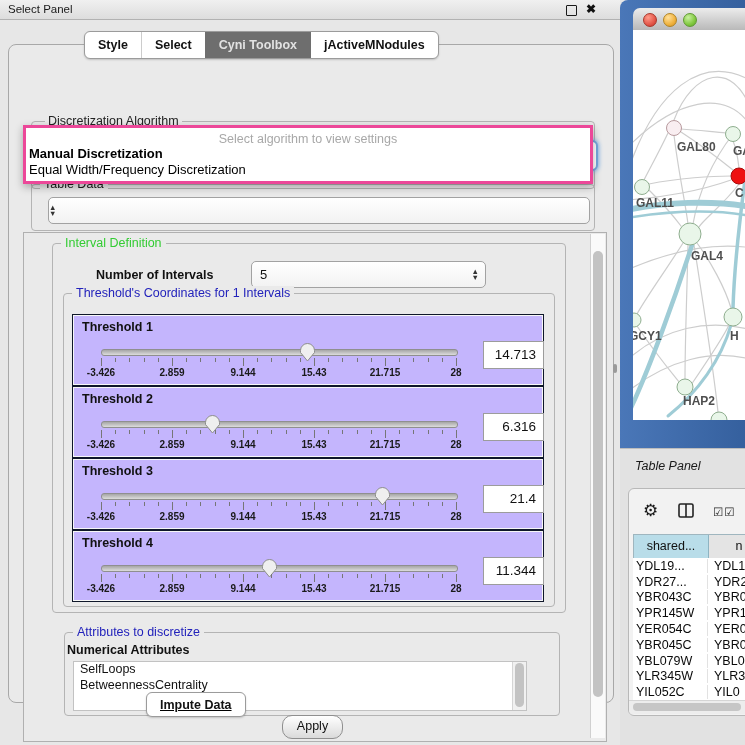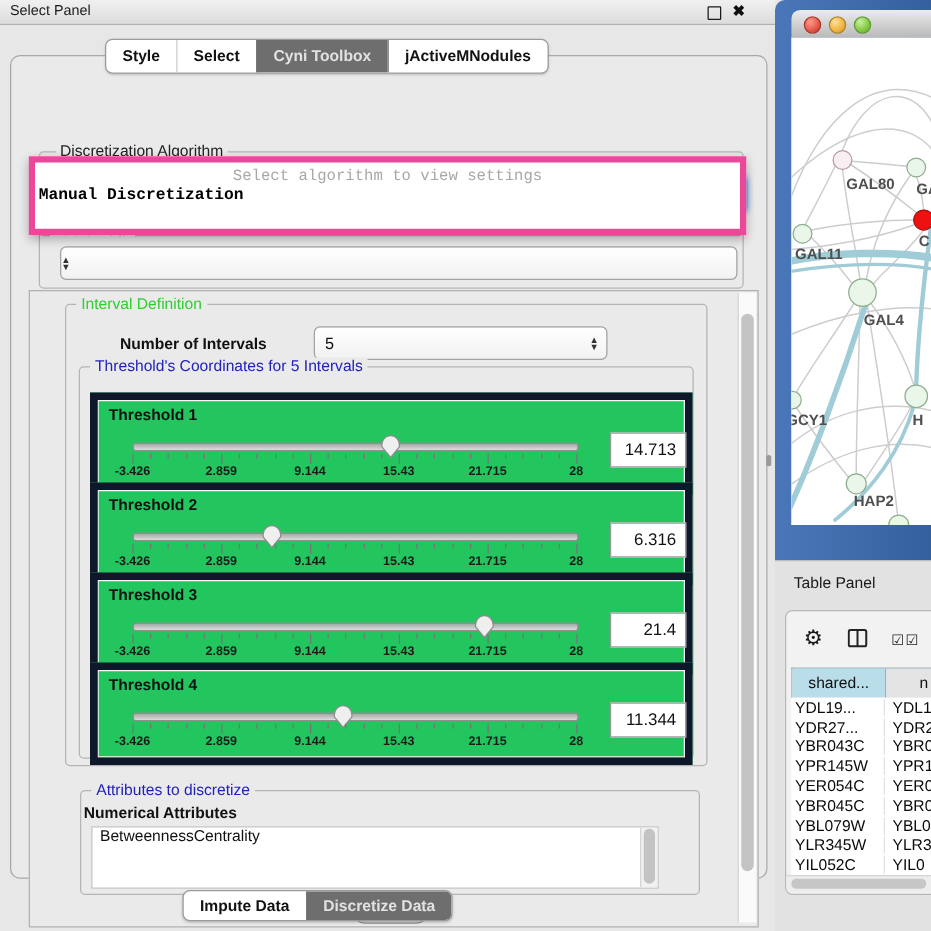--- a/index.html
+++ b/index.html
@@ -4,52 +4,52 @@
 <style>
   html,body{margin:0;padding:0;background:#e7e7e7;font-family:"Liberation Sans",sans-serif;}
   #stage{position:relative;width:745px;height:745px;overflow:hidden;background:#e7e7e7;-webkit-font-smoothing:antialiased;}
   
   .cp-titlebar{position:absolute;left:0;top:0;width:620px;height:19px;background:linear-gradient(#f0f0f0,#dddddd);border-bottom:1px solid #b2b2b2;}
   .cp-title{position:absolute;left:8px;top:3px;font-size:11.5px;color:#1a1a1a;}
   .float-icon{position:absolute;left:566px;top:5px;width:9px;height:9px;border:1.5px solid #1a1a1a;border-radius:1px;}
   .close-icon{position:absolute;left:586px;top:2px;font-size:12px;font-weight:700;color:#111;}
   .tabbar{position:absolute;display:flex;height:26px;background:#fff;border:1px solid #9b9b9b;border-radius:6px;overflow:hidden;box-shadow:0 1px 2px rgba(0,0,0,.18);align-items:stretch;}
   #top-tabs{left:84px;top:31px;z-index:20;}
-  #bottom-tabs{left:146px;top:712px;height:23px;}
+  #bottom-tabs{left:146px;top:692px;height:23px;text-decoration:underline;}
   .tab{display:flex;align-items:center;gap:6px;padding:0 13px;font-size:12.5px;font-weight:700;color:#121212;border-left:1px solid #cccccc;white-space:nowrap;}
   .tab:first-child{border-left:none;}
   .tab.selected{background:#6e6e6e;color:#e2e2e2;border-left-color:#6e6e6e;}
   .tab.selected + .tab{border-left-color:#6e6e6e;}
   .cp-panel{position:absolute;left:8px;top:44px;width:604px;height:657px;background:#eaeaea;border:1px solid #a8a8a8;border-radius:8px;}
   .group{position:absolute;border:1px solid #b4b4b4;border-radius:4px;}
   .legend{position:absolute;top:-8px;left:8px;background:#eaeaea;padding:0 4px;font-size:12.5px;color:#1a1a1a;white-space:nowrap;}
   .legend.green{color:#33cc33;}
   .legend.blue{color:#2222bb;}
   
   #algo-group{left:22px;top:76px;width:562px;height:66px;}
   #algo-label{position:absolute;left:36px;top:69px;font-size:12.5px;color:#222;z-index:4;background:#eaeaea;padding:0 3px;}
   #algo-combo{position:absolute;left:38px;top:95px;width:547px;height:27px;background:#fff;border:2px solid #74a7dc;border-radius:6px;box-shadow:0 0 4px 1px #86b5e6;z-index:5;}
   
-  #popup{position:absolute;left:14px;top:80px;width:564px;height:53px;background:#fff;border:5px solid #ec4899;box-shadow:0 3px 8px rgba(0,0,0,.3);z-index:10;font-family:Liberation Mono, monospace;}
+  #popup{position:absolute;left:14px;top:80px;width:564px;height:53px;background:#fff;border:3px solid #ec4899;box-shadow:0 3px 8px rgba(0,0,0,.3);z-index:10;}
   #popup .hint{margin-top:4px;text-align:center;font-size:12.5px;color:#a8a8a8;}
   #popup .opt{padding-left:3px;font-size:13px;color:#000;line-height:15.5px;}
   #popup .opt.bold{font-weight:700;}
   
   #tabledata-group{left:22px;top:139px;width:562px;height:45px;}
   .combo{position:absolute;display:flex;align-items:center;background:linear-gradient(#ffffff,#f2f2f2);border:1px solid #a2a2a2;border-radius:5px;font-size:13px;color:#111;}
   .combo .val{flex:1;padding-left:8px;white-space:nowrap;overflow:hidden;}
   .spinner{display:flex;flex-direction:column;align-items:center;margin-right:6px;line-height:5.5px;font-size:7.5px;color:#333;}
   #tabledata-combo{left:16px;top:12px;width:540px;height:25px;}
   
   #scrollpane{position:absolute;left:14px;top:187px;width:582px;height:508px;background:#eaeaea;border:1px solid #b0b0b0;overflow:hidden;}
   #interval-group{left:28px;top:10px;width:512px;height:368px;}
   #numint-label{position:absolute;left:43px;top:24px;font-size:12.5px;font-weight:700;color:#111;}
   #numint-combo{left:198px;top:17px;width:233px;height:25px;}
   #coords-group{left:10px;top:49px;width:490px;height:312px;}
-  .threshold{position:absolute;left:8px;width:470px;height:70px;background:#22c55e;border:6px solid #0f172a;box-shadow:inset 0 0 0 1px #f7f7f7;}
+  .threshold{position:absolute;left:8px;width:470px;height:70px;background:#c4b5fd;border:1px solid #0f172a;box-shadow:inset 0 0 0 1px #f7f7f7;}
   .th-label{position:absolute;left:9px;top:5px;font-size:12.5px;font-weight:700;color:#111;}
   .slider-track{position:absolute;left:28px;top:34px;width:355px;height:5px;background:linear-gradient(#a6a6a6,#dcdcdc);border:1px solid #8f8f8f;border-radius:3px;}
   .thumb{position:absolute;top:-8px;width:17px;height:20px;}
   .ticks{position:absolute;left:28px;top:43px;width:355px;height:9px;}
   .tick{position:absolute;top:0;width:1px;height:4px;background:#767676;}
   .tick.major{height:8px;}
   .axis{position:absolute;left:28px;top:52px;width:355px;height:12px;}
   .axis span{position:absolute;transform:translateX(-50%);font-size:10px;font-weight:700;color:#1a1a1a;white-space:nowrap;}
   .valuebox{position:absolute;left:410px;top:26px;width:52px;height:26px;background:#fff;border:1px solid #9c9c9c;font-size:13.5px;color:#111;line-height:26px;text-align:right;padding-right:7px;}
   
@@ -66,21 +66,21 @@
   #net-window{position:absolute;left:620px;top:0;width:125px;height:448px;background:linear-gradient(90deg,#4a77b8,#35609e);border-radius:8px 0 0 0;font-weight:bold;}
   #mac-titlebar{position:absolute;left:13px;top:8px;width:112px;height:22px;background:linear-gradient(#ececec,#b9b9b9);border-bottom:1px solid #7e7e7e;border-radius:7px 0 0 0;}
   .light{position:absolute;top:5px;width:12px;height:12px;border-radius:50%;}
   #light-red{left:10px;background:radial-gradient(circle at 35% 30%,#ff9a8a,#e4584a 60%,#c03326);border:.5px solid #a8372b;}
   #light-yellow{left:30px;background:radial-gradient(circle at 35% 30%,#ffe09a,#f0b23e 60%,#d29024);border:.5px solid #b08424;}
   #light-green{left:50px;background:radial-gradient(circle at 35% 30%,#c8f0a0,#82c940 60%,#5ea32a);border:.5px solid #5f9a33;}
   #net-canvas{position:absolute;left:13px;top:30px;width:112px;height:390px;background:#fff;overflow:hidden;}
   #splitter-dot{position:absolute;left:613px;top:364px;width:4px;height:9px;border-radius:2px;background:#9a9a9a;}
   
   #tp-region{position:absolute;left:620px;top:448px;width:125px;height:297px;background:#e2e2e2;border-top:1px solid #bdbdbd;}
-  #tp-title{position:absolute;left:15px;top:10px;font-size:12.5px;color:#1a1a1a;}
+  #tp-title{position:absolute;left:15px;top:10px;font-size:12.5px;color:#1a1a1a;font-style:italic;}
   #tp-box{position:absolute;left:8px;top:39px;width:122px;height:226px;background:#f2f2f2;border:1px solid #b8b8b8;border-radius:6px;overflow:hidden;}
   #tp-toolbar{position:absolute;left:0;top:0;width:100%;height:44px;}
   #gear-icon{position:absolute;left:14px;top:11px;font-size:17px;color:#1a1a1a;}
   #split-icon{position:absolute;left:49px;top:14px;}
   #tp-checks{position:absolute;left:84px;top:16px;font-size:11.5px;color:#222;letter-spacing:1px;white-space:nowrap;}
   #tp-header{position:absolute;left:4px;top:45px;width:200px;height:23px;display:flex;border:1px solid #9fb6bf;border-right:none;}
   .tp-hc{font-size:12.5px;color:#111;text-align:center;line-height:22px;white-space:nowrap;overflow:hidden;}
   #tp-hc1{width:74px;background:#b9dde9;border-right:1px solid #8fb4c2;}
   #tp-hc2{width:60px;background:#e4e4e4;}
   #tp-rows{position:absolute;left:4px;top:69px;width:200px;height:142px;background:#fff;overflow:hidden;}
@@ -117,20 +117,21 @@
   </div>
 
   <div class="cp-panel">
     <div class="group" id="algo-group"></div>
     <span id="algo-label">Discretization Algorithm</span>
     <div id="algo-combo"></div>
 
     <div id="popup">
       <div class="hint">Select algorithm to view settings</div>
       <div class="opt bold">Manual Discretization</div>
+      <div class="opt">Equal Width/Frequency Discretization</div>
     </div>
 
     <div class="group" id="tabledata-group">
       <span class="legend">Table Data</span>
       <div class="combo" id="tabledata-combo">
         <span class="spinner">
             <span>▲</span>
             <span>▼</span>
           </span>
       </div>
@@ -142,21 +143,21 @@
         <span id="numint-label">Number of Intervals</span>
         <div class="combo" id="numint-combo">
           <span class="val">5</span>
           <span class="spinner">
               <span>▲</span>
               <span>▼</span>
             </span>
         </div>
 
         <div class="group" id="coords-group">
-          <span class="legend blue">Threshold's Coordinates for 5 Intervals</span>
+          <span class="legend blue">Threshold's Coordinates for 1 Intervals</span>
 
           <div class="threshold" style="top:20px">
             <span class="th-label">Threshold 1</span>
             <div class="slider-track">
               <span class="thumb" style="left: calc(57.7197% - 8px);"><svg width="17" height="20" viewBox="0 0 17 20">
                     <path d="M1.5,8.5 a7,7 0 0 1 14,0 l0,2 L8.5,19 L1.5,10.5 z" fill="#efefef" stroke="#8d8d8d"></path>
                   </svg></span>
             </div>
             <div class="ticks">
                 <span class="tick major" style="left: 0%;"></span>
@@ -334,41 +335,39 @@
               </div>
             <div class="valuebox">11.344</div>
           </div>
         </div>
       </div>
 
       <div class="group" id="attr-group">
         <span class="legend blue">Attributes to discretize</span>
         <span id="attr-header">Numerical Attributes</span>
         <div id="attr-list">
+          <div class="attr-item">SelfLoops</div>
           <div class="attr-item">BetweennessCentrality</div>
           <div id="attr-scroll">
               <div id="attr-thumb"></div>
             </div>
         </div>
       </div>
 
       <div id="apply-btn">Apply</div>
 
       <div id="v-scroll">
           <div id="v-thumb"></div>
         </div>
     </div>
   </div>
 
   <div class="tabbar" id="bottom-tabs">
     <div class="tab">
         <span>Impute Data</span>
-      </div>
-    <div class="tab selected">
-        <span>Discretize Data</span>
       </div>
   </div>
 
   <div id="net-window">
     <div id="mac-titlebar">
       <span class="light" id="light-red"></span>
       <span class="light" id="light-yellow"></span>
       <span class="light" id="light-green"></span>
     </div>
     <div id="net-canvas">

